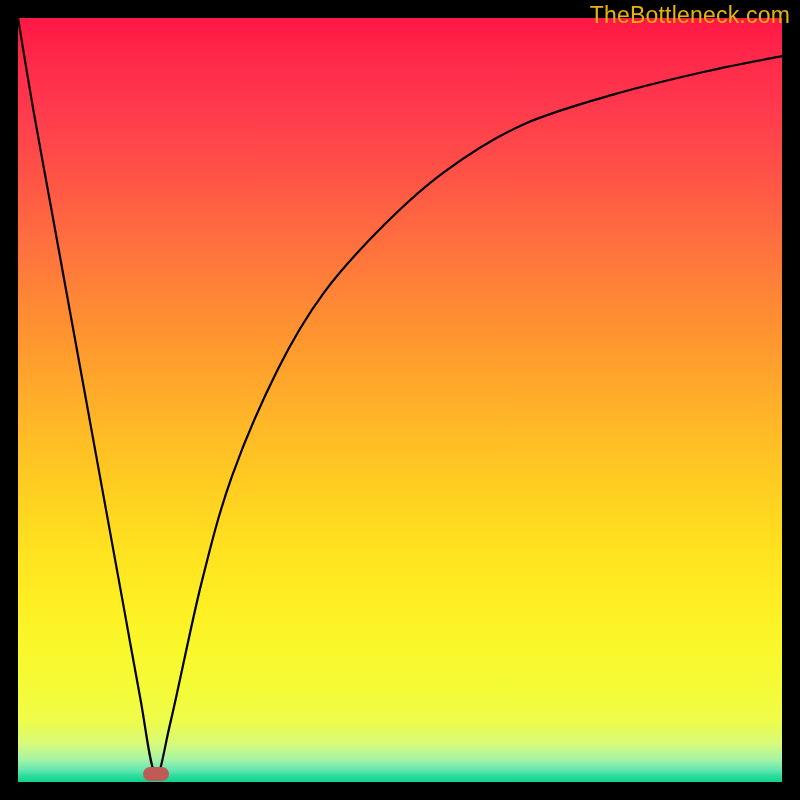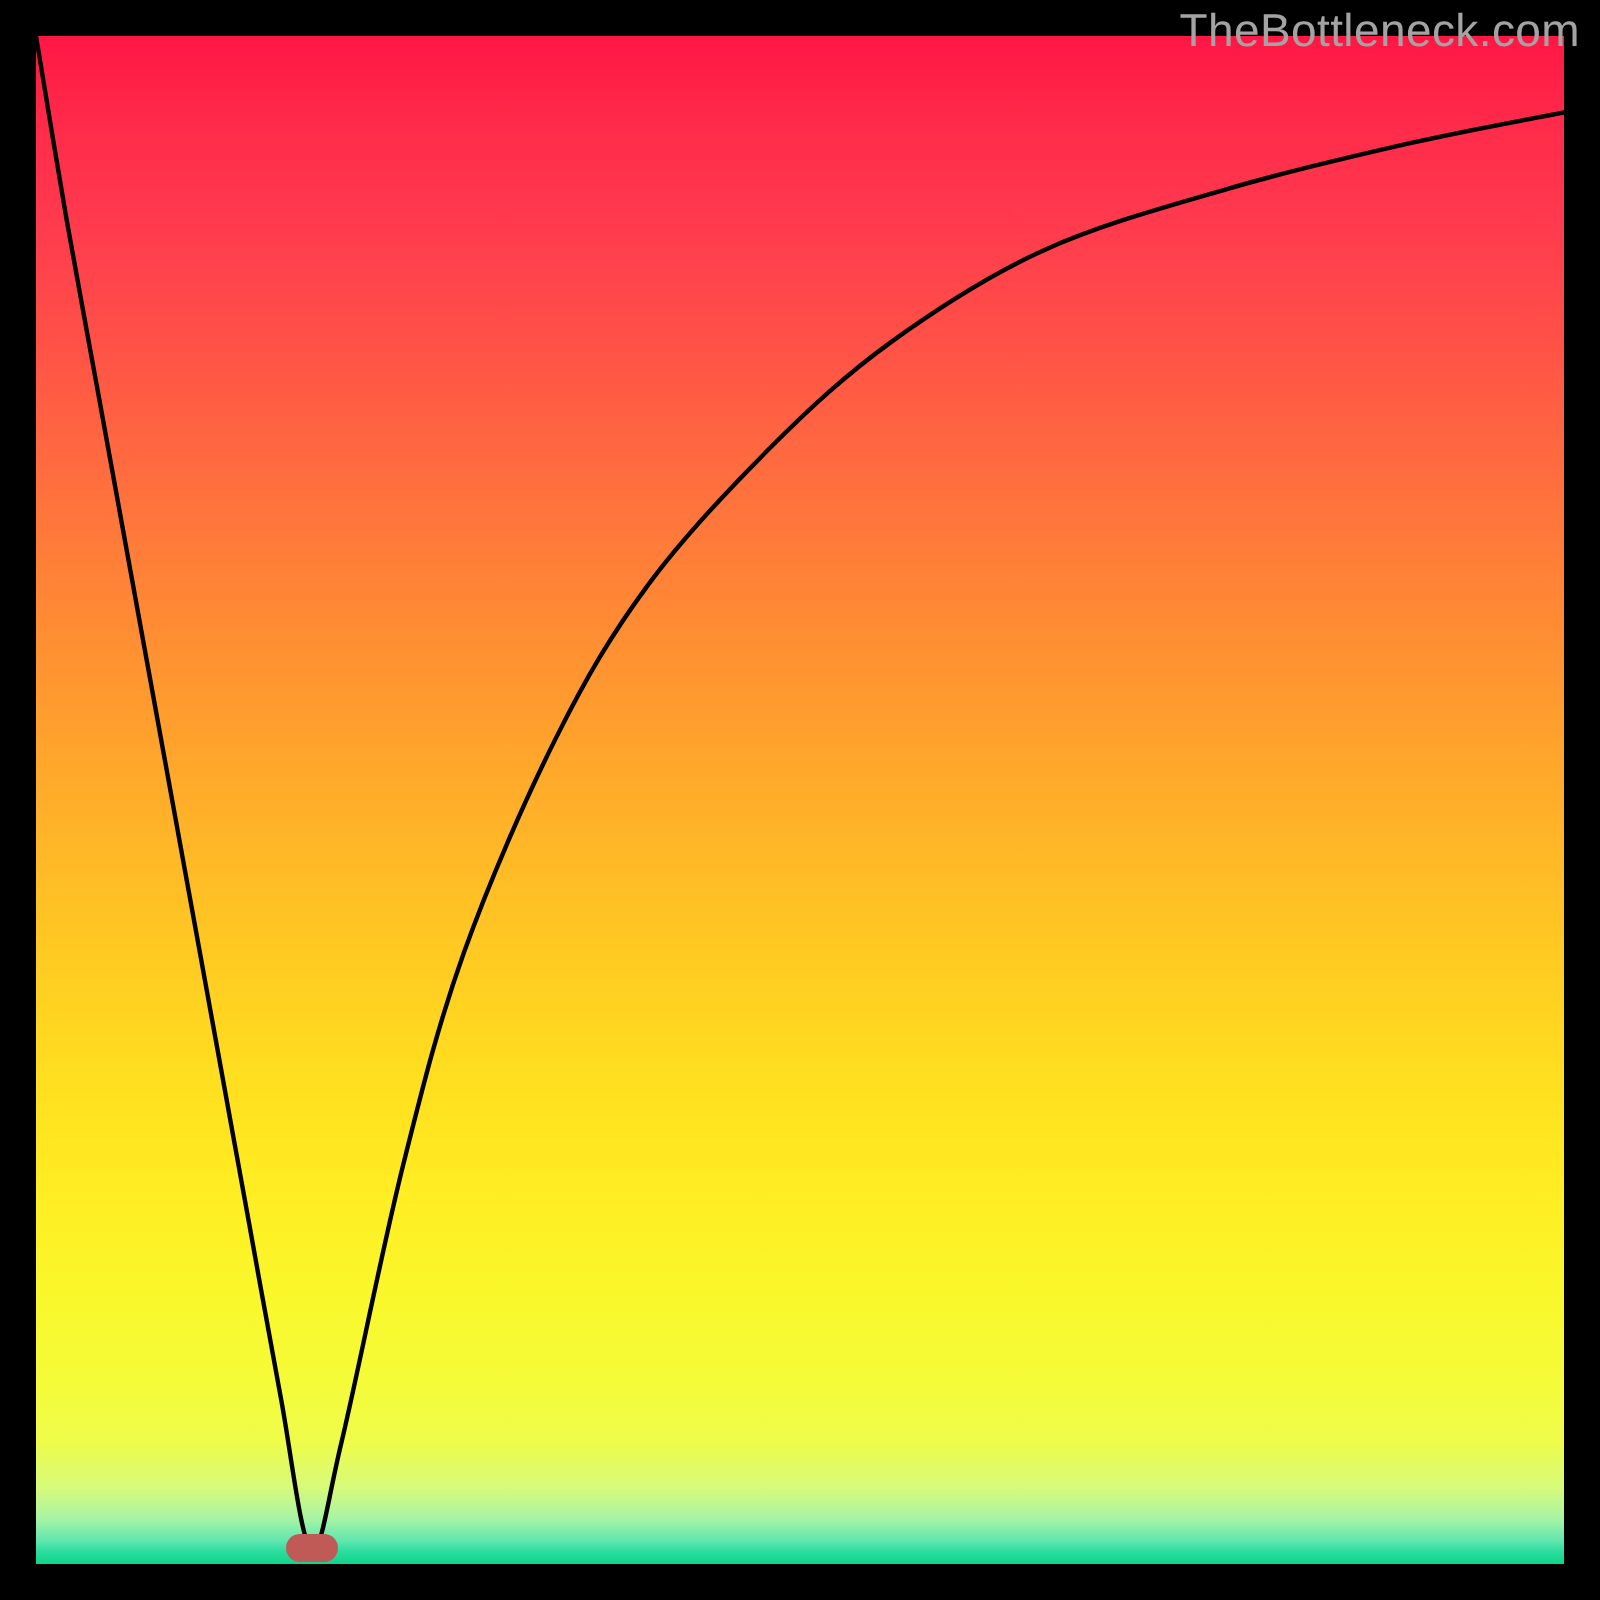--- a/index.html
+++ b/index.html
@@ -49,21 +49,21 @@
       #a8f4a4 97%,
       #5fe6b0 98.5%,
       #2bdc9d 99.2%,
       #0fd48c 100%
     );
   }
   .watermark {
     position: absolute;
     top: 2px;
     right: 10px;
-    color: #a3a3a3;
+    color: #eab308;
     font-size: 23px;
     letter-spacing: 0.2px;
     font-weight: 400;
     user-select: none;
   }
   svg.curve {
     position: absolute;
     inset: 0;
     width: 100%;
     height: 100%;

